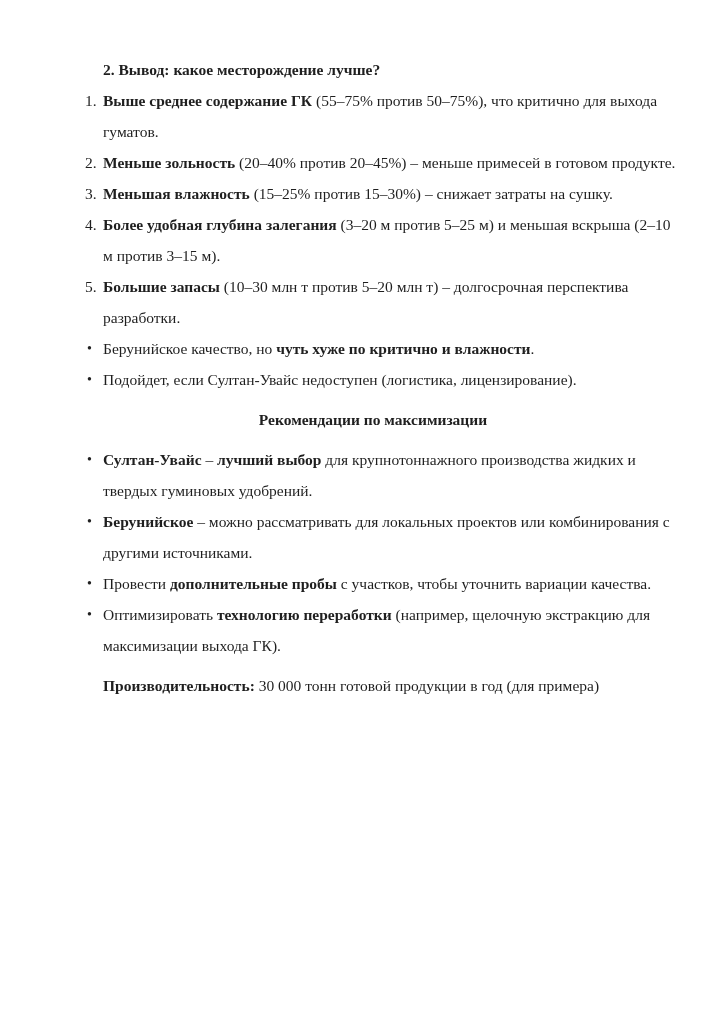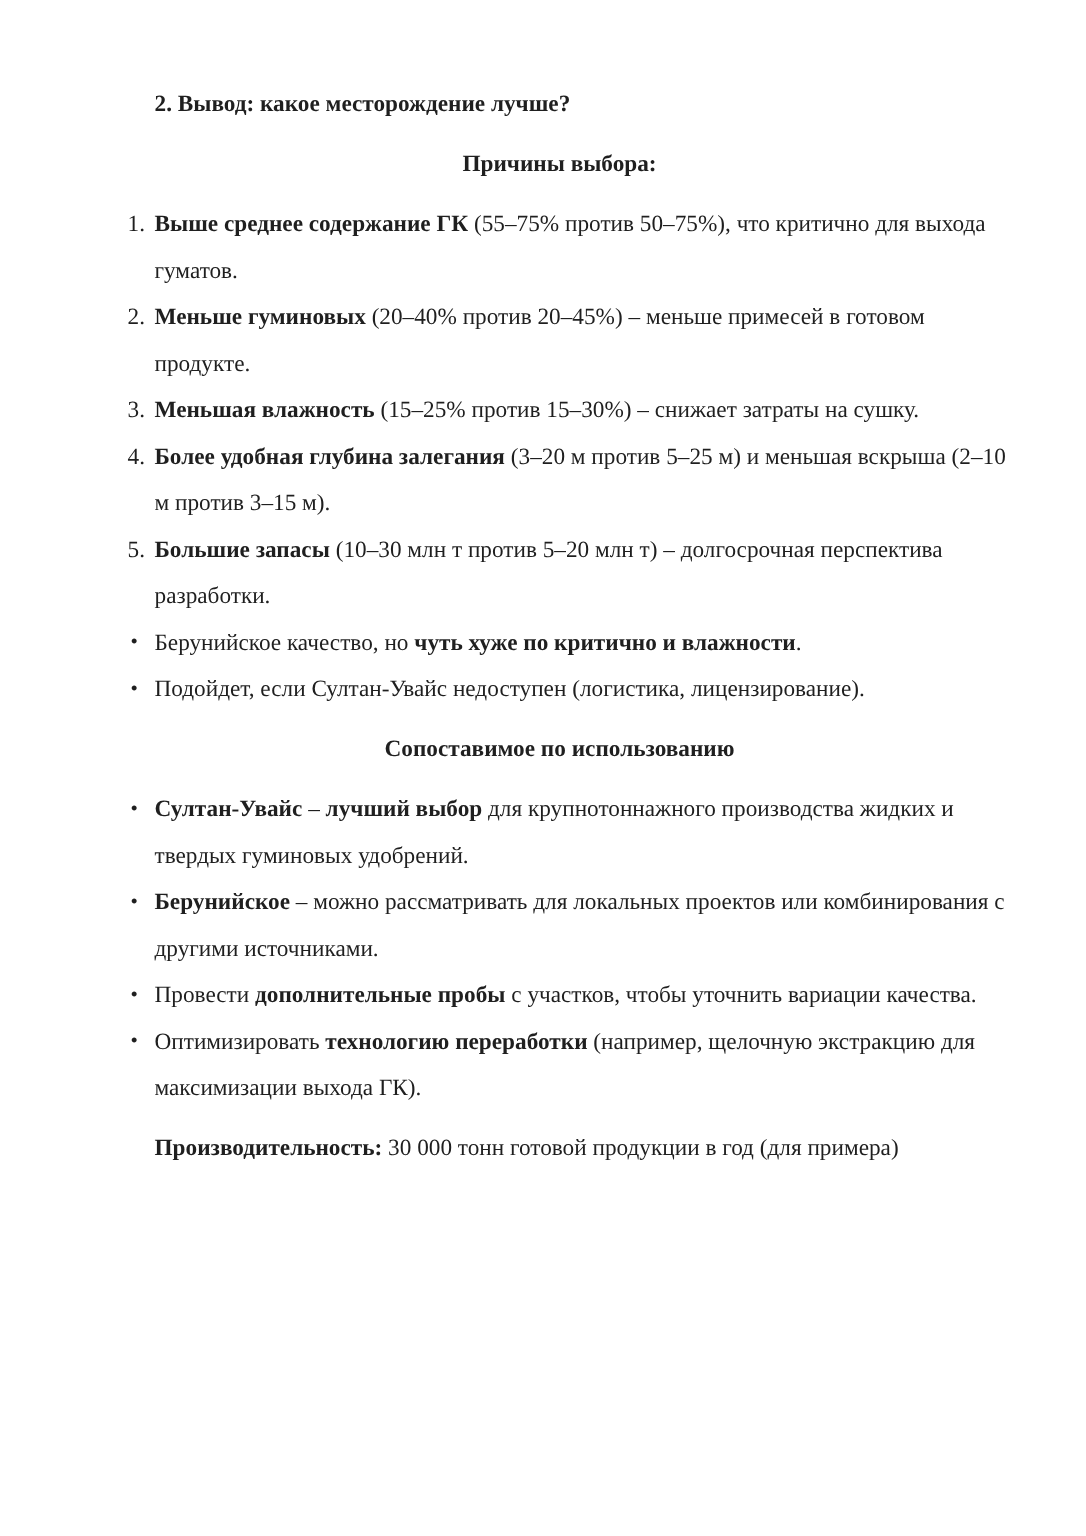--- a/index.html
+++ b/index.html
@@ -48,30 +48,29 @@
   }
 </style>
 </head>
 <body>
 
 <div class="page">
 
   <p class="txt para"><span class="b">2. Вывод: какое месторождение лучше?</span></p>
 
 
-  <p class="h-center">Причины выбора:</p>
 
   <ol class="list">
     <li class="li">
       <span class="marker">1.</span>
       <span class="txt li-text"><span class="b">Выше среднее содержание ГК</span><span> (55–75% против 50–75%), что критично для выхода гуматов.</span></span>
     </li>
     <li class="li">
       <span class="marker">2.</span>
-      <span class="txt li-text"><span class="b">Меньше гуминовых</span><span> (20–40% против 20–45%) – меньше примесей в готовом продукте.</span></span>
+      <span class="txt li-text"><span class="b">Меньше зольность</span><span> (20–40% против 20–45%) – меньше примесей в готовом продукте.</span></span>
     </li>
     <li class="li">
       <span class="marker">3.</span>
       <span class="txt li-text"><span class="b">Меньшая влажность</span><span> (15–25% против 15–30%) – снижает затраты на сушку.</span></span>
     </li>
     <li class="li">
       <span class="marker">4.</span>
       <span class="txt li-text"><span class="b">Более удобная глубина залегания</span><span> (3–20 м против 5–25 м) и меньшая вскрыша (2–10 м против 3–15 м).</span></span>
     </li>
     <li class="li">
@@ -85,21 +84,21 @@
     <li class="li">
       <span class="marker bullet txt">•</span>
       <span class="txt li-text"><span>Берунийское качество, но </span><span class="b">чуть хуже по критично и влажности</span><span>.</span></span>
     </li>
     <li class="li">
       <span class="marker bullet txt">•</span>
       <span class="txt li-text"><span>Подойдет, если Султан-Увайс недоступен (логистика, лицензирование).</span></span>
     </li>
   </ul>
 
-  <p class="h-center">Сопоставимое по использованию</p>
+  <p class="h-center">Рекомендации по максимизации</p>
 
   <ul class="list">
     <li class="li">
       <span class="marker bullet txt">•</span>
       <span class="txt li-text"><span class="b">Султан-Увайс</span><span> – </span><span class="b">лучший выбор</span><span> для крупнотоннажного производства жидких и твердых гуминовых удобрений.</span></span>
     </li>
     <li class="li">
       <span class="marker bullet txt">•</span>
       <span class="txt li-text"><span class="b">Берунийское</span><span> – можно рассматривать для локальных проектов или комбинирования с другими источниками.</span></span>
     </li>

